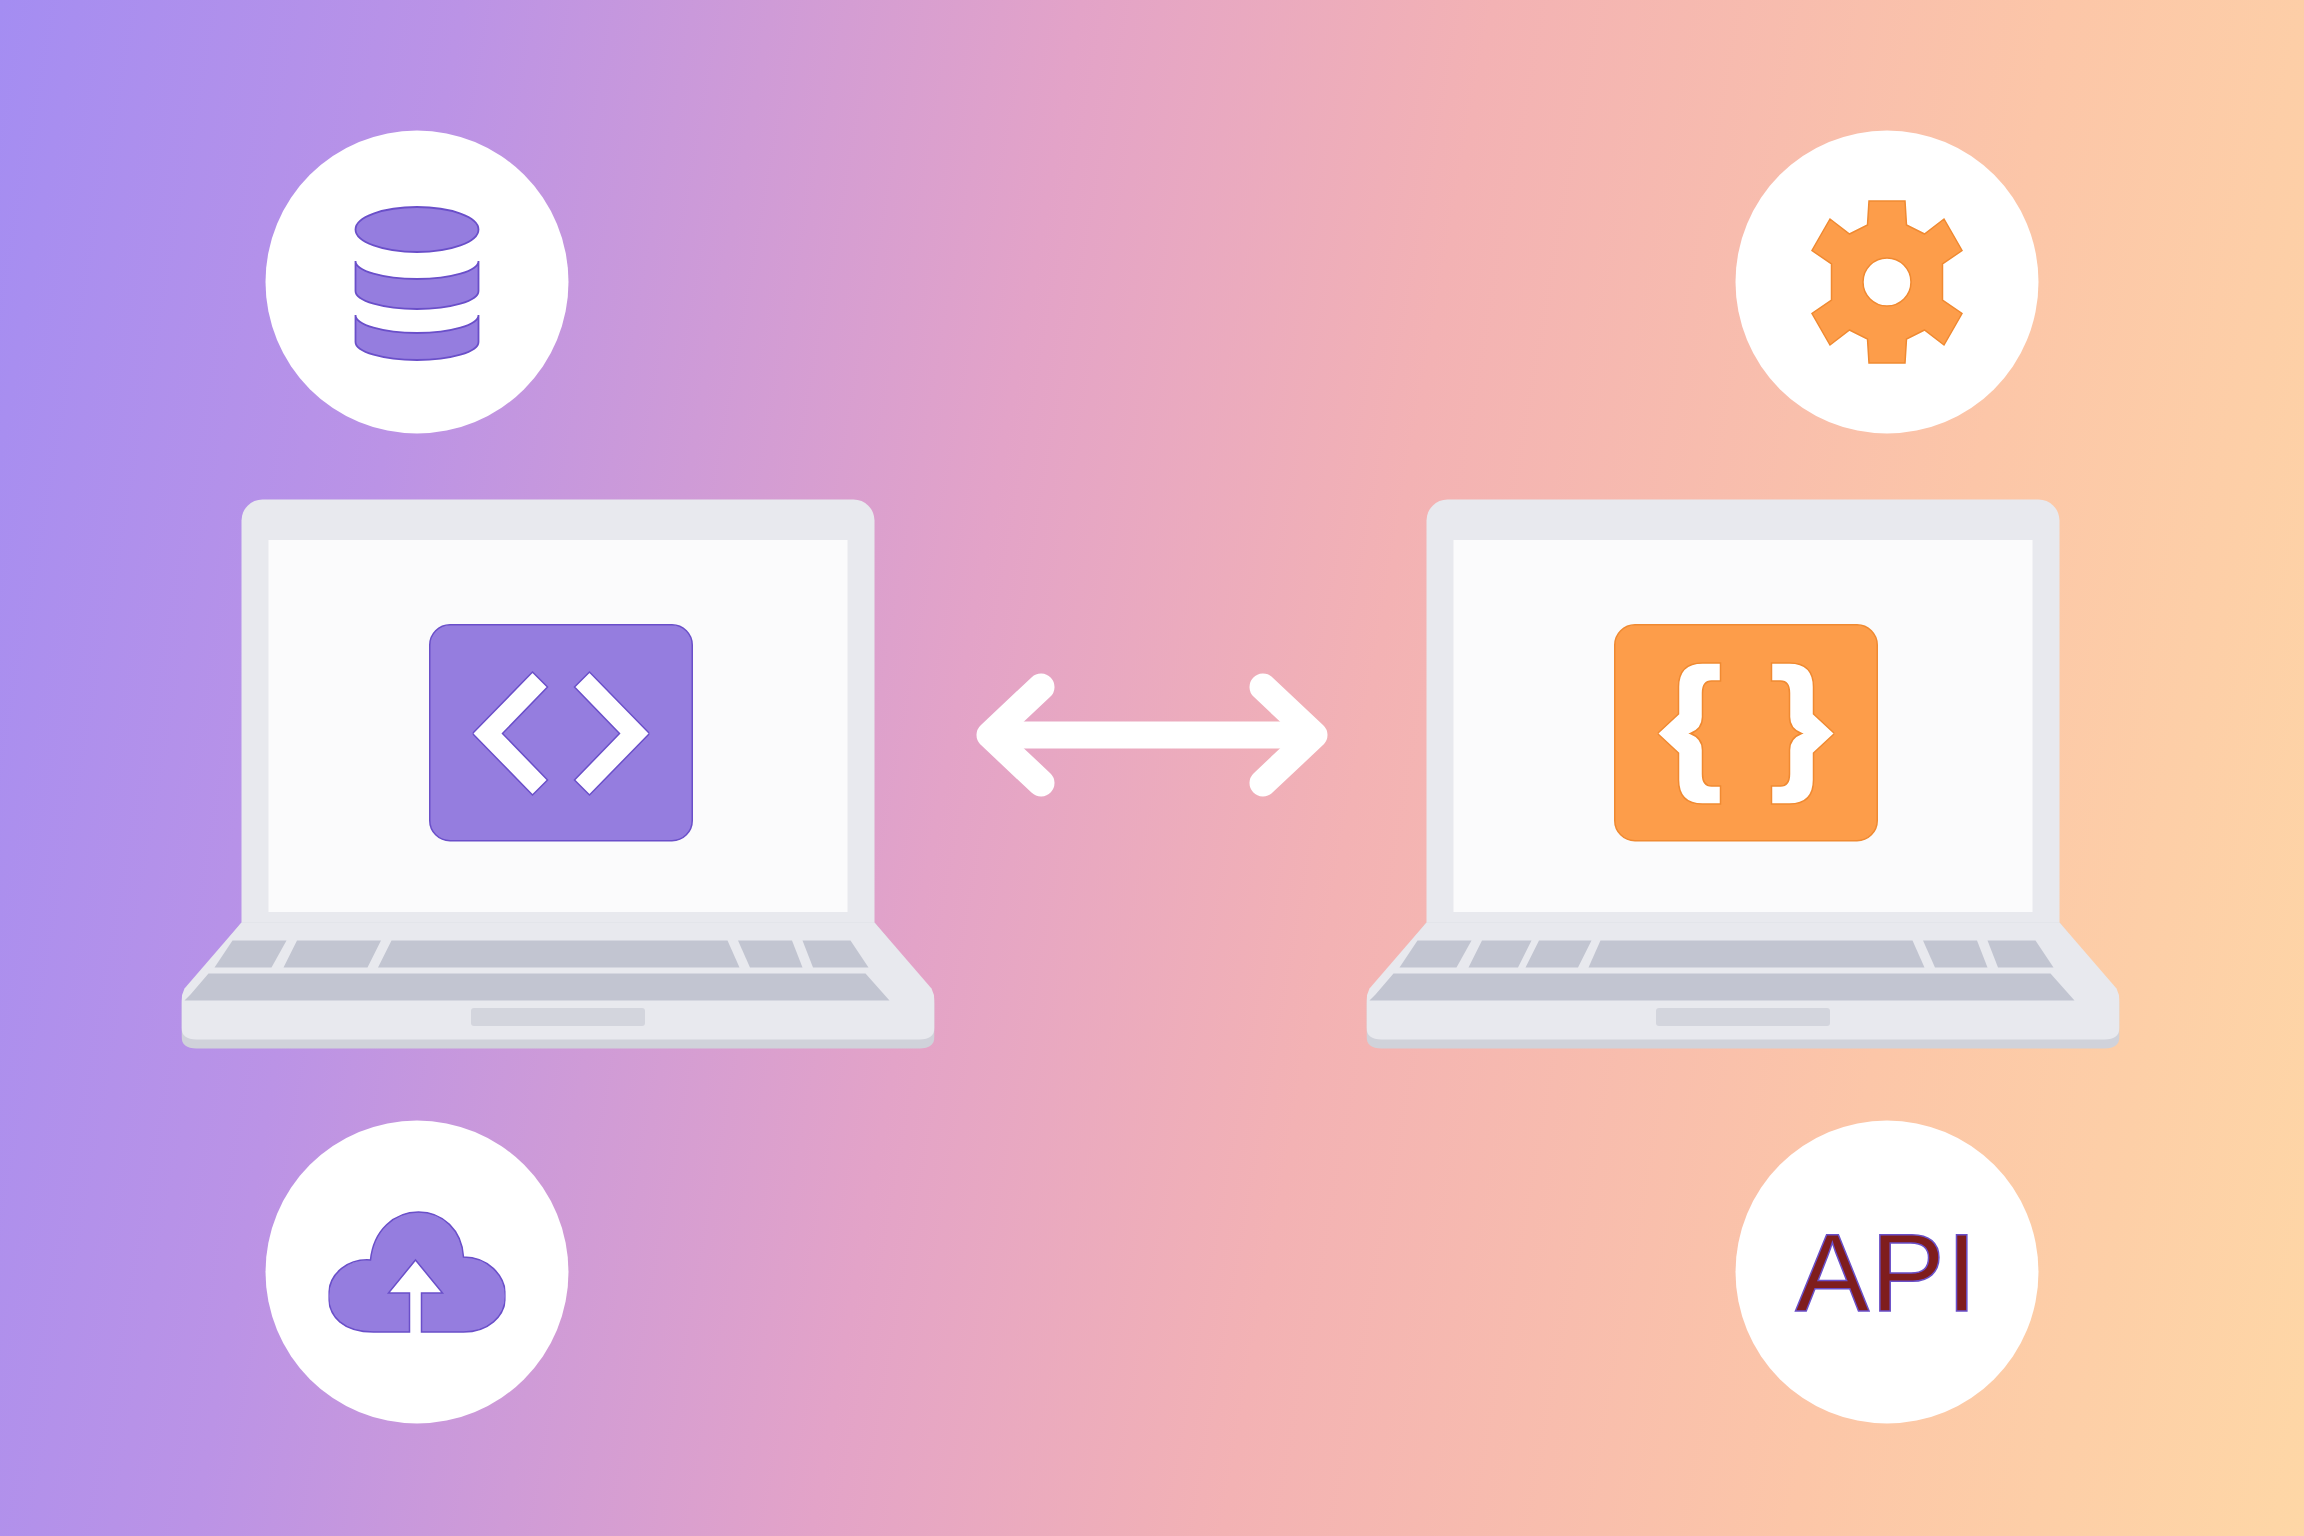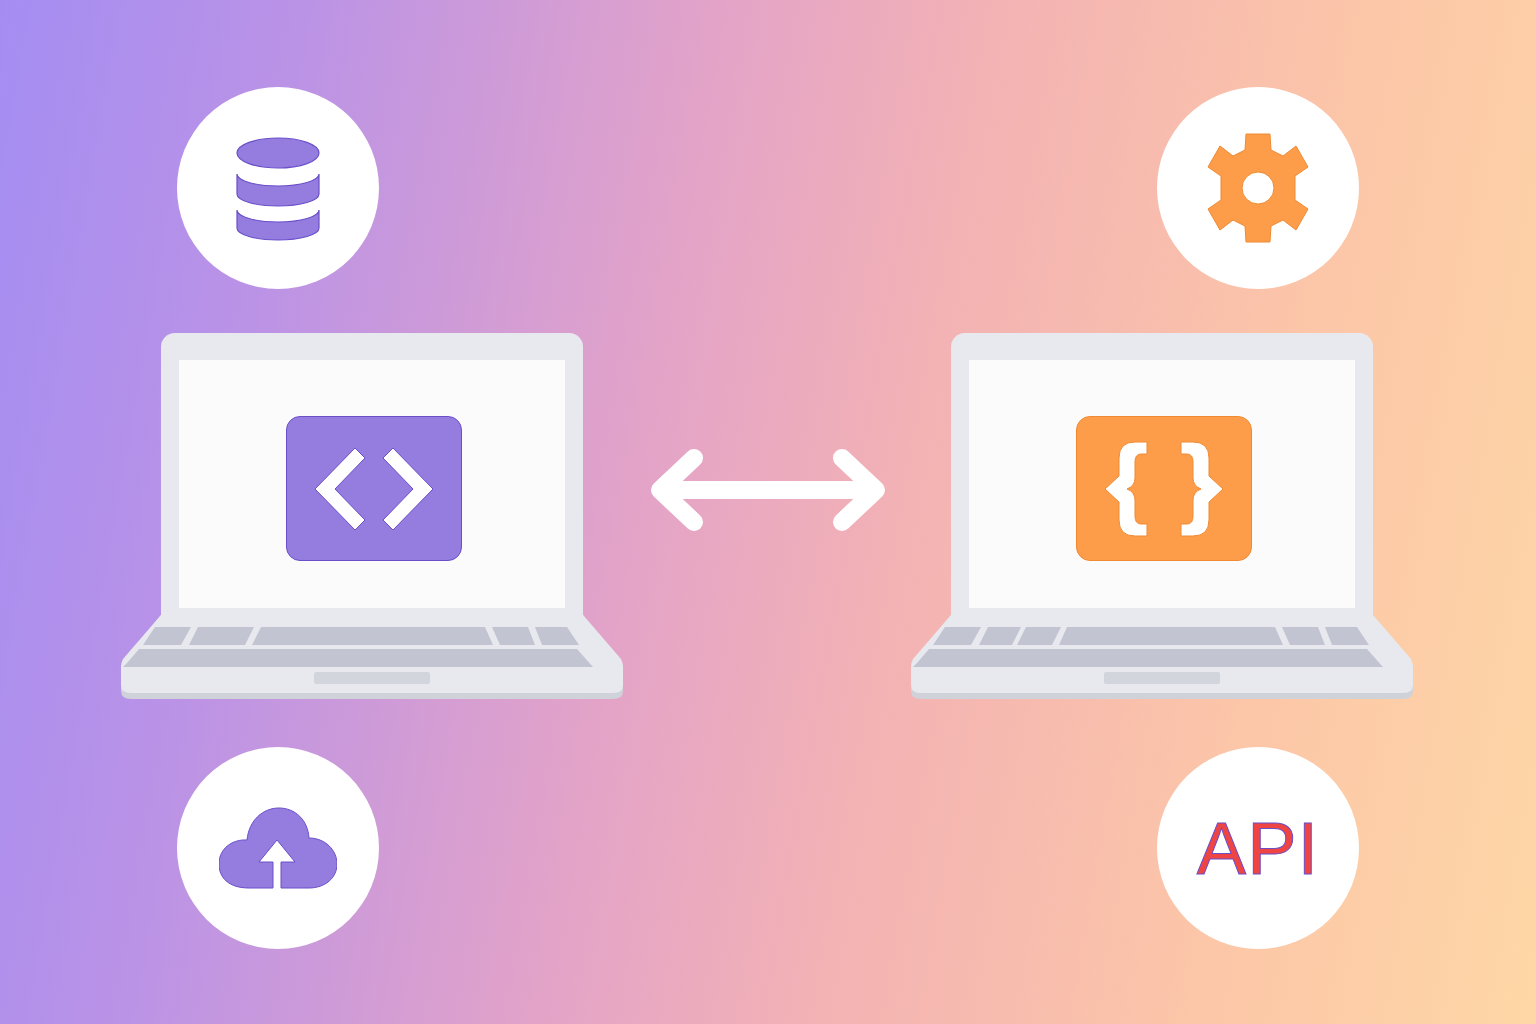--- a/index.html
+++ b/index.html
@@ -51,21 +51,21 @@
   </svg>
 </div>
 
 <div class="circle" style="left:177px; top:747px;">
   <svg width="118" height="84" viewBox="0 0 118 84">
     <path d="M30 82 C10 82 0 72 0 58 C0 42 14 33 28 34 C30 14 44 2 60 2 C76 2 89 14 90 32 C106 32 118 44 118 58 C118 72 106 82 90 82 L62 82 L62 56 L76 56 L58 34 L40 56 L54 56 L54 82 Z" fill="#957ddf" stroke="#6a4fc9" stroke-width="1"></path>
   </svg>
 </div>
 
 <div class="circle" style="left:1157px; top:747px;">
-  <span class="api-text" style="color:#ef4444; -webkit-text-stroke:1px #6a4fc9; font-family:'Liberation Sans', sans-serif;">API</span>
+  <span class="api-text" style="color:#7f1d1d; -webkit-text-stroke:1px #6a4fc9; font-family:'Liberation Sans', sans-serif;">API</span>
 </div>
 
 <div class="laptop" style="left:121px; top:333px;">
   <div class="lid">
     <div class="screen">
       <div class="badge" style="background:#957ddf; border:1px solid #6a4fc9;">
         <svg width="118" height="86" viewBox="0 0 118 86">
           <g fill="#ffffff" stroke="#6a4fc9" stroke-width="1">
             <path d="M40 2 L50 12 L20 43 L50 74 L40 84 L0 43 Z"></path>
             <path d="M78 2 L68 12 L98 43 L68 74 L78 84 L118 43 Z"></path>

